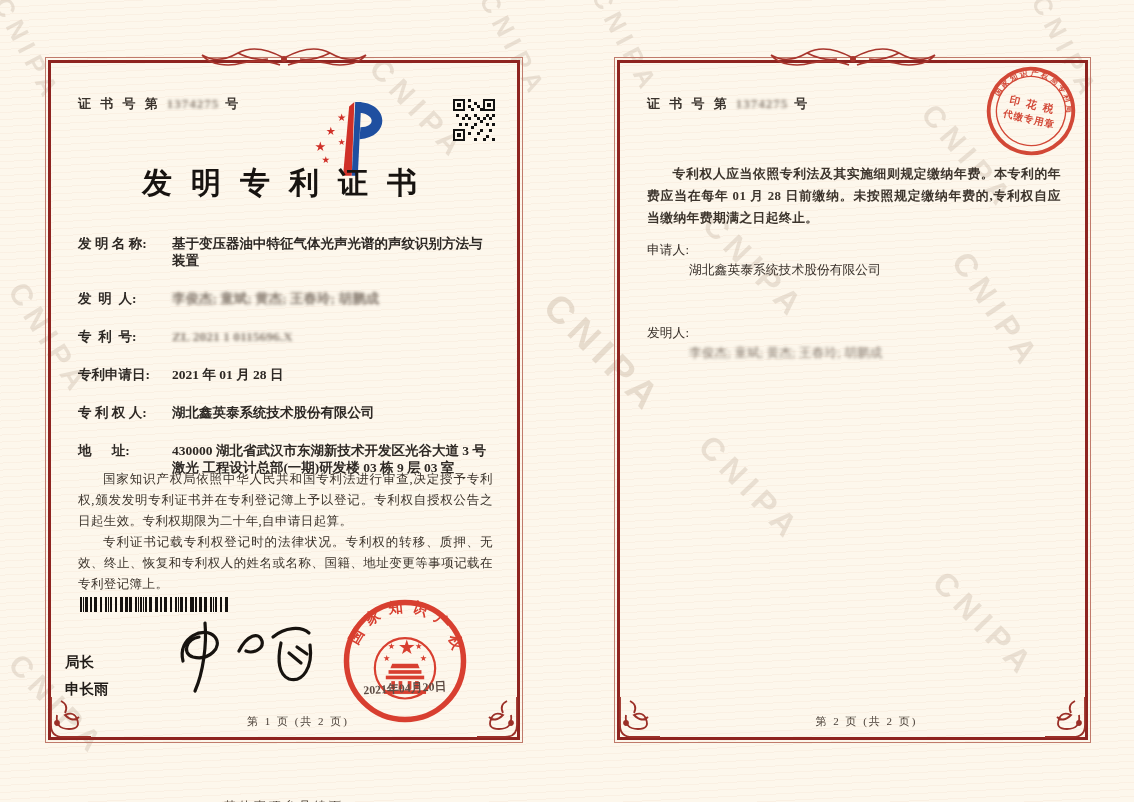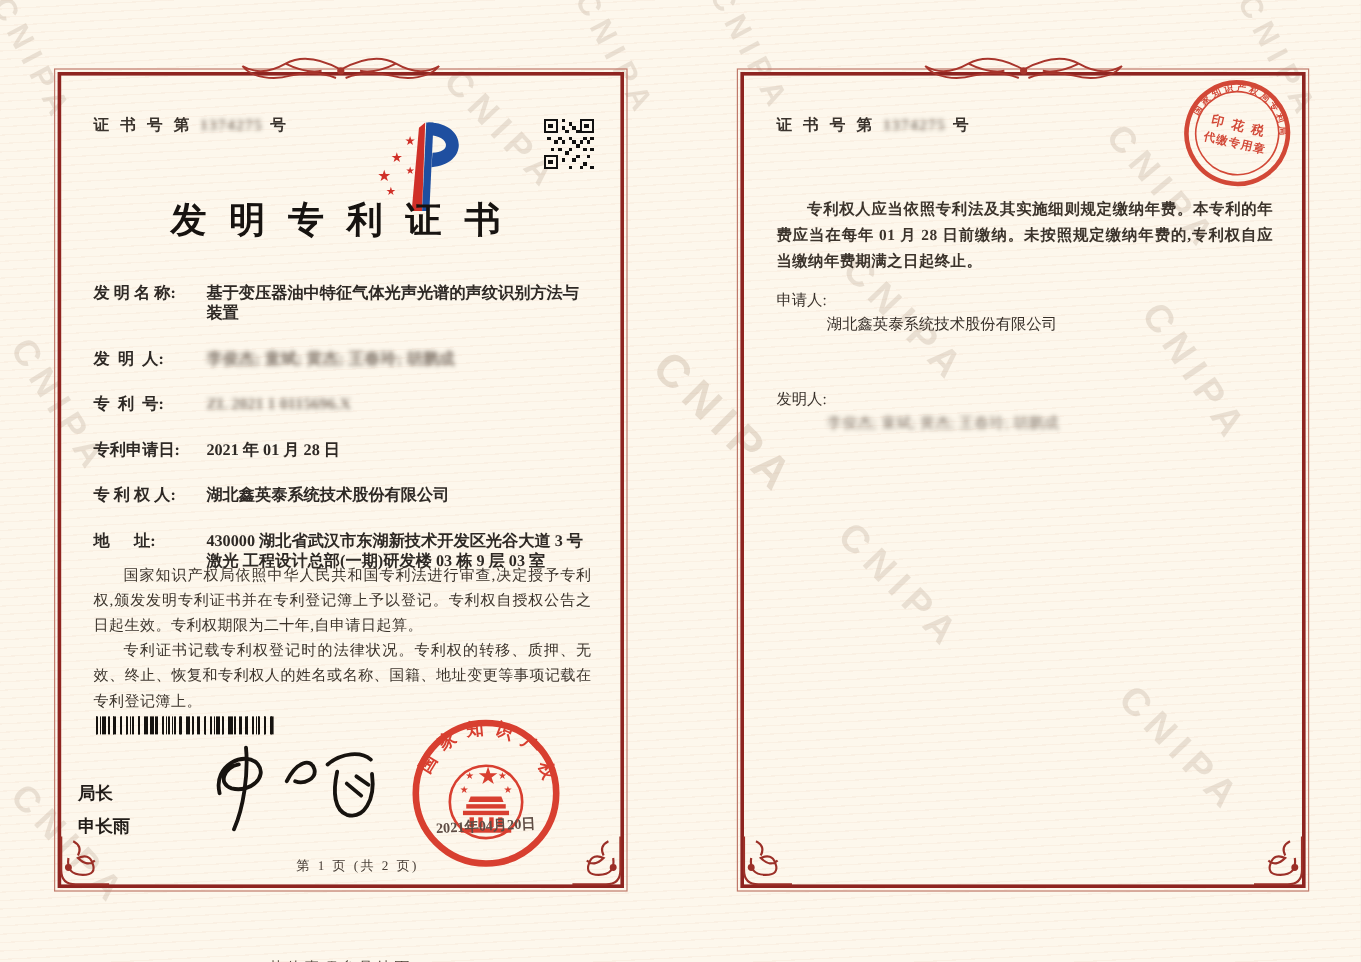--- a/index.html
+++ b/index.html
@@ -307,15 +307,16 @@
     </div>
 
     <div class="info">
       <div>申请人:</div>
       <div class="indent">湖北鑫英泰系统技术股份有限公司</div>
       <div class="gap"></div>
       <div>发明人:</div>
       <div class="indent redact">李俊杰; 童斌; 黄杰; 王春玲; 胡鹏成</div>
     </div>
 
+    <div class="page-footer">第 2 页 (共 2 页)</div>
   </section>
 
 </div>
 
 </body></html>

